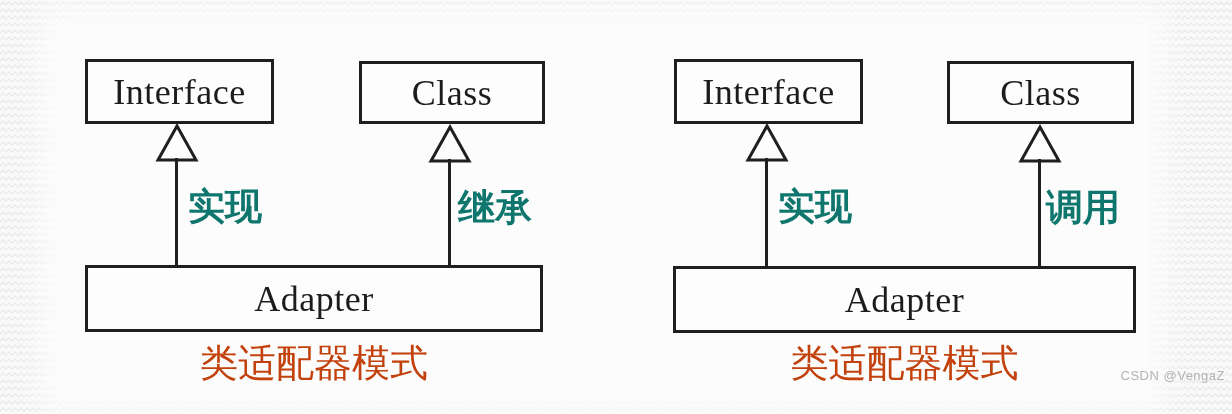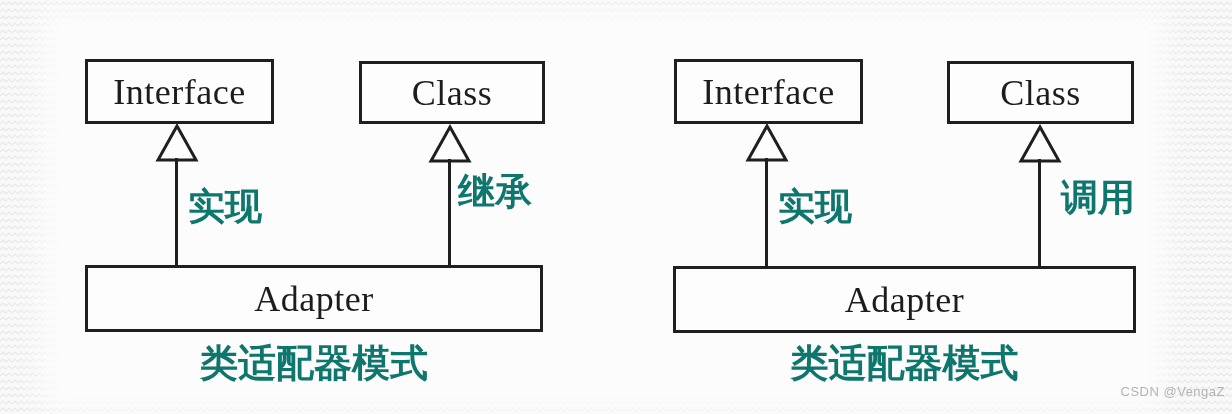--- a/index.html
+++ b/index.html
@@ -61,31 +61,31 @@
     color: #0f766e;
     font-family: "Liberation Sans", sans-serif;
     white-space: nowrap;
     line-height: 1;
   }
 
   .caption {
     position: absolute;
     text-align: center;
     font-size: 38px;
-    font-weight: bold;
-    color: #0f766e;
+    font-weight: normal;
+    color: #c2410c;
     font-family: "Liberation Sans", sans-serif;
     white-space: nowrap;
     line-height: 1;
   }
 
   .watermark {
     position: absolute;
     right: 7px;
-    top: 384px;
+    top: 368px;
     font-size: 13px;
     color: #b3b3b3;
     font-family: "Liberation Sans", sans-serif;
     letter-spacing: 0.5px;
   }
 </style>
 </head>
 <body>
 
 <div class="canvas">
@@ -115,21 +115,21 @@
     <svg class="tri" style="left:155px; top:123px;" viewBox="0 0 44 40">
       <polygon points="22,3 3,37 41,37" fill="#fdfdfd" stroke="#1f1f1f" stroke-width="3"></polygon>
     </svg>
     <div class="vline" style="left:175px; top:158px; height:107px;"></div>
     <div class="edge-label" style="left:188px; top:188px;">实现</div>
 
     <svg class="tri" style="left:428px; top:124px;" viewBox="0 0 44 40">
       <polygon points="22,3 3,37 41,37" fill="#fdfdfd" stroke="#1f1f1f" stroke-width="3"></polygon>
     </svg>
     <div class="vline" style="left:448px; top:159px; height:106px;"></div>
-    <div class="edge-label" style="left:458px; top:173px;">继承</div>
+    <div class="edge-label" style="left:458px; top:189px;">继承</div>
 
     <div class="uml-box" style="left:85px; top:265px; width:458px; height:67px;">
       <span>Adapter</span>
     </div>
 
     <div class="caption" style="left:85px; top:344px; width:458px;">类适配器模式</div>
   </div>
 
   <div>
 
@@ -144,21 +144,21 @@
     <svg class="tri" style="left:745px; top:123px;" viewBox="0 0 44 40">
       <polygon points="22,3 3,37 41,37" fill="#fdfdfd" stroke="#1f1f1f" stroke-width="3"></polygon>
     </svg>
     <div class="vline" style="left:765px; top:158px; height:108px;"></div>
     <div class="edge-label" style="left:778px; top:188px;">实现</div>
 
     <svg class="tri" style="left:1018px; top:124px;" viewBox="0 0 44 40">
       <polygon points="22,3 3,37 41,37" fill="#fdfdfd" stroke="#1f1f1f" stroke-width="3"></polygon>
     </svg>
     <div class="vline" style="left:1038px; top:159px; height:107px;"></div>
-    <div class="edge-label" style="left:1046px; top:179px;margin-left:15px;">调用</div>
+    <div class="edge-label" style="left:1046px; top:189px;">调用</div>
 
     <div class="uml-box" style="left:673px; top:266px; width:463px; height:67px;">
       <span>Adapter</span>
     </div>
 
     <div class="caption" style="left:673px; top:344px; width:463px;">类适配器模式</div>
   </div>
 
   <div class="watermark">CSDN @VengaZ</div>
 

